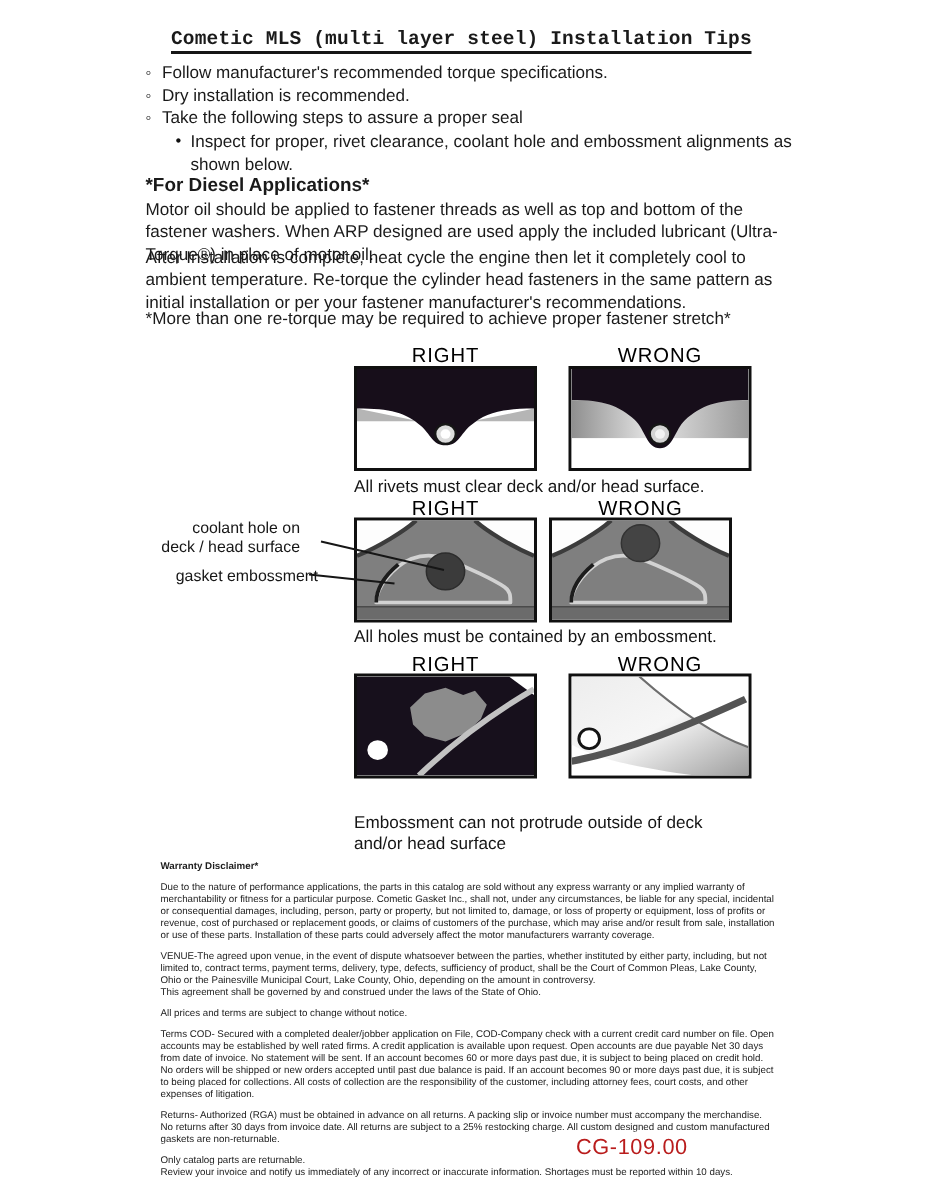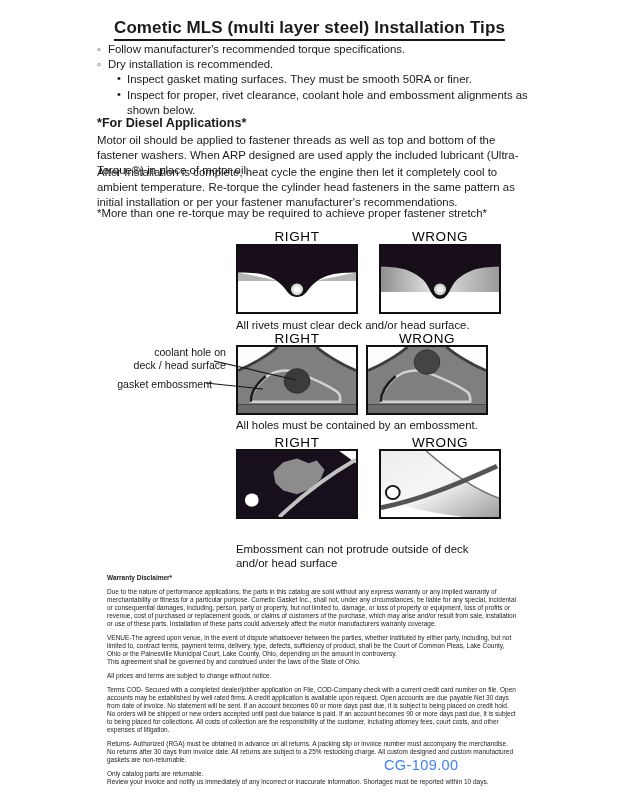--- a/index.html
+++ b/index.html
@@ -2,51 +2,51 @@
 <html><head>
 <meta charset="utf-8">
 <style>
   html,body{margin:0;padding:0;background:#ffffff;}
   body{
     width:618px;height:800px;position:relative;overflow:hidden;
     font-family:"Liberation Sans", sans-serif;color:#1a1a1a;
   }
   .abs{position:absolute;}
   .page-title{
-    left:114px;top:18px;font-size:17px;font-weight:bold;
-    border-bottom:2px solid #161616;padding-bottom:1px;letter-spacing:.1px;
+    left:114px;top:18px;font-size:13px;font-weight:bold;
+    border-bottom:2px solid #161616;padding-bottom:1px;letter-spacing:.1px;font-family:Liberation Mono, monospace;
   }
   .tips{left:97px;top:42px;width:450px;font-size:11.4px;line-height:15.2px;}
   .tip{position:relative;padding-left:11px;}
   .tip::before{content:"◦";position:absolute;left:0;top:0;font-size:11px;color:#222;}
   .subtip{position:relative;margin-left:20px;padding-left:10px;}
   .subtip::before{content:"•";position:absolute;left:0;top:-1px;font-size:11px;color:#111;}
   .diesel-heading{left:97px;top:116px;font-size:12.6px;font-weight:bold;}
   .para{left:97px;width:442px;font-size:11.4px;line-height:15.2px;}
   .p1{top:133px;} .p2{top:165px;} .p3{top:206px;}
   .rw-label{font-size:13.5px;letter-spacing:.6px;text-align:center;width:122px;color:#000000;}
   .panel{border:2px solid #101010;width:118px;height:66px;background:#fff;overflow:hidden;}
   .panel svg{display:block;}
   .caption{font-size:11.4px;line-height:14px;color:#151515;}
   .side-label{font-size:10.6px;line-height:12.5px;text-align:right;width:122px;white-space:pre-line;color:#161616;}
   .legal{left:107px;top:574px;width:410px;font-size:6.5px;line-height:8px;color:#1c1c1c;}
   .legal-heading{font-weight:bold;margin-bottom:6px;}
   .legal p{margin:0 0 6px 0;white-space:pre-line;}
-  .page-code{left:384px;top:757px;font-size:14.5px;letter-spacing:.4px;color:#3b82f6;}
+  .page-code{left:384px;top:757px;font-size:14.5px;letter-spacing:.4px;color:#b91c1c;}
   .leader{pointer-events:none;}
 </style>
 </head>
 <body>
 
 <div class="abs page-title">Cometic MLS (multi layer steel) Installation Tips</div>
 
 <div class="abs tips">
   <div class="tip">Follow manufacturer's recommended torque specifications.</div>
   <div class="tip">Dry installation is recommended.</div>
-  <div class="subtip">Inspect gasket mating surfaces.  They must be smooth 50RA or finer.</div>
+  <div class="tip">Take the following steps to assure a proper seal</div>
   <div class="subtip">Inspect for proper, rivet clearance, coolant hole and embossment alignments as shown below.</div>
 </div>
 
 <div class="abs diesel-heading">*For Diesel Applications*</div>
 <div class="abs para p1">Motor oil should be applied to fastener threads as well as top and bottom of the fastener washers. When ARP designed are used apply the included lubricant (Ultra-Torque®) in place of motor oil.</div>
 <div class="abs para p2">After Installation is complete, heat cycle the engine then let it completely cool to ambient temperature. Re-torque the cylinder head fasteners in the same pattern as initial installation or per your fastener manufacturer's recommendations.</div>
 <div class="abs para p3">*More than one re-torque may be required to achieve proper fastener stretch*</div>
 
 <div class="abs rw-label" style="left:236px;top:229px;">RIGHT</div>
 <div class="abs rw-label" style="left:379px;top:229px;">WRONG</div>
@@ -78,21 +78,21 @@
     <circle cx="60" cy="46" r="7" fill="#d4d4d4" stroke="#161616" stroke-width="1.6"></circle>
     <circle cx="60" cy="46" r="3.4" fill="#f2f2f2"></circle>
   </svg>
 </div>
 
 <div class="abs caption" style="left:236px;top:318px;">All rivets must clear deck and/or head surface.</div>
 
 <div class="abs rw-label" style="left:236px;top:331px;">RIGHT</div>
 <div class="abs rw-label" style="left:366px;top:331px;">WRONG</div>
 
-<div class="abs side-label" style="left:104px;top:346px;">coolant hole on
+<div class="abs side-label" style="left:78px;top:346px;">coolant hole on
 deck / head surface</div>
 <div class="abs side-label" style="left:90px;top:378px;">gasket embossment</div>
 
 <div class="abs panel" style="left:236px;top:345px;">
   <svg width="118" height="66" viewBox="0 0 120 70" preserveAspectRatio="none">
     <rect width="120" height="70" fill="#7f7f7f"></rect>
     <rect x="0" y="61" width="120" height="9" fill="#6b6b6b"></rect>
     <path d="M0 61 H120" stroke="#4a4a4a" stroke-width="1.2"></path>
     <path d="M0 0 H40 C33 7 14 19 0 25 Z" fill="#fdfdfd"></path>
     <path d="M40 0 C33 7 14 19 0 25" stroke="#3c3c3c" stroke-width="3" fill="none"></path>

